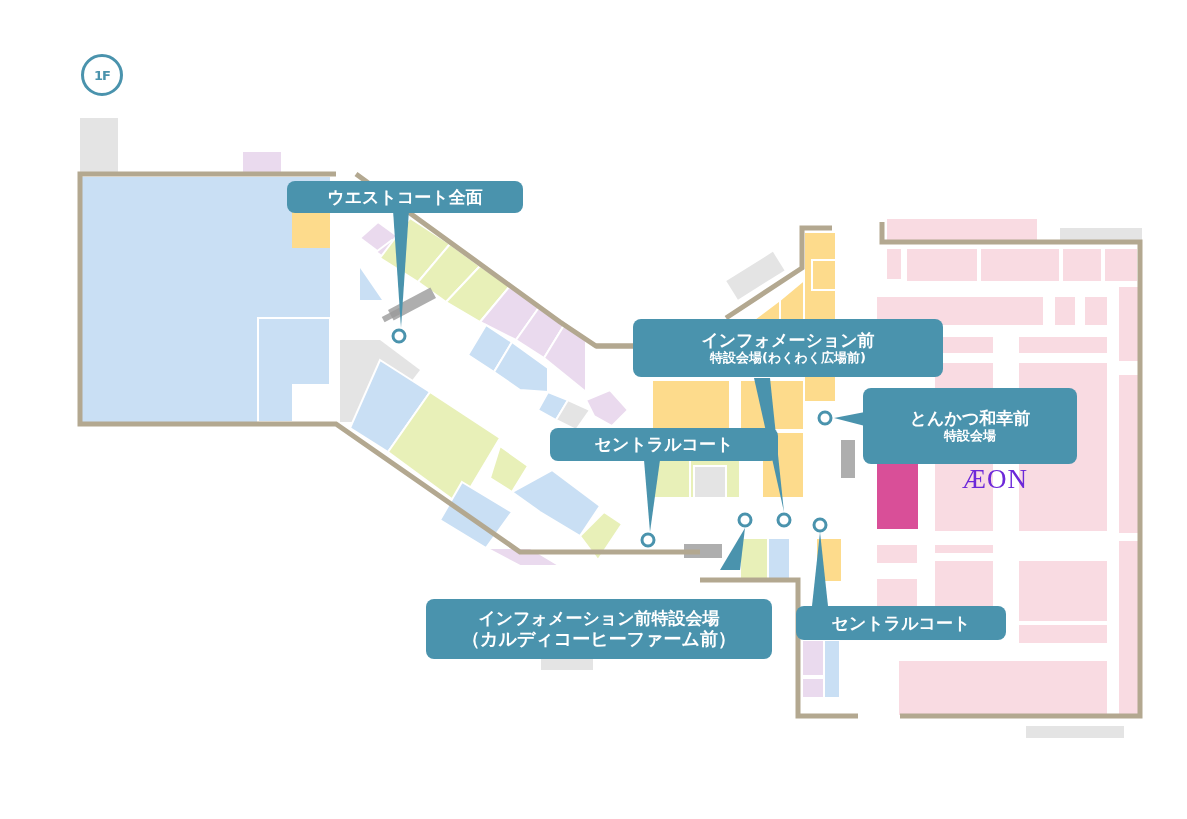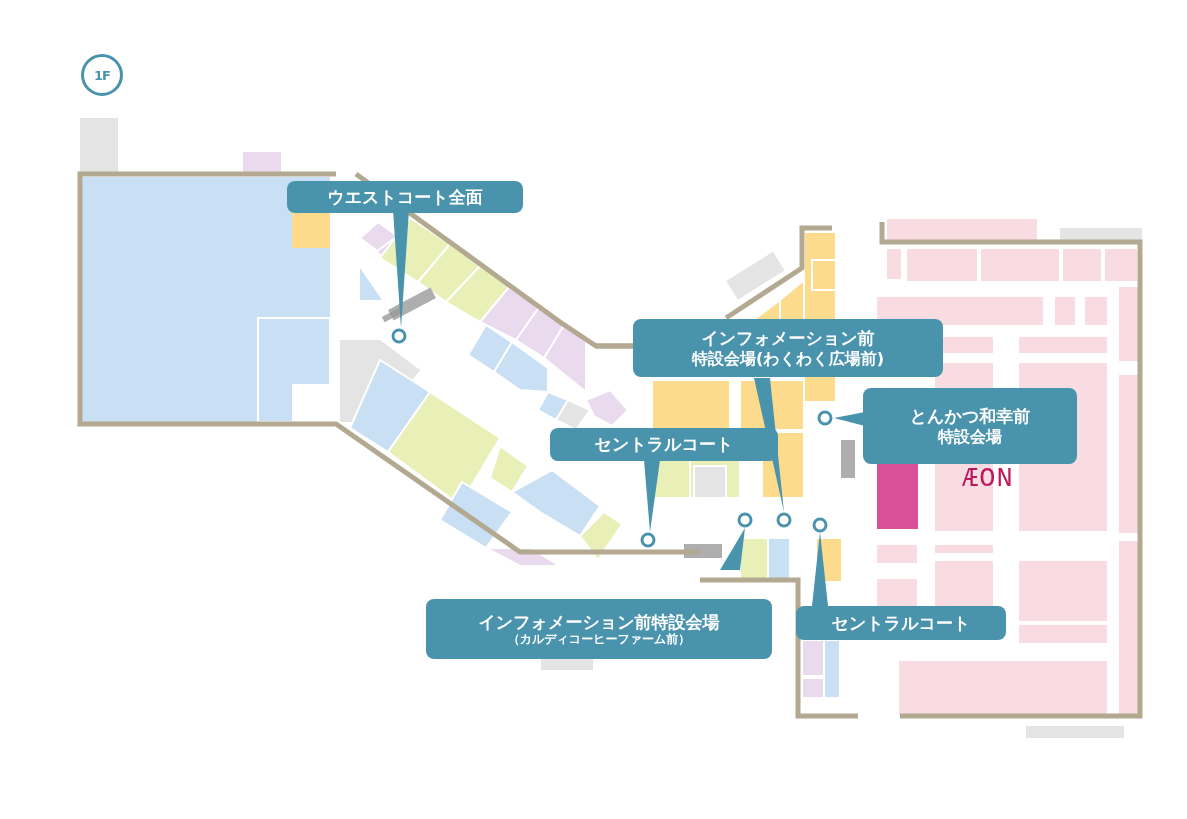--- a/index.html
+++ b/index.html
@@ -12,25 +12,25 @@
       color: #4a93ad; font-weight: bold; font-size: 13px;
       display: flex; align-items: center; justify-content: center; letter-spacing: -1px;
     }
     .callout {
       position: absolute; background: #4a93ad; color: #ffffff; border-radius: 8px;
       font-weight: bold; text-align: center; box-sizing: border-box;
       display: flex; flex-direction: column; align-items: center; justify-content: center;
       line-height: 1.2; cursor: pointer; white-space: nowrap;
     }
     .callout .l1 { font-size: 17px; }
-    .callout .l2 { font-size: 16px; }
-    .callout .l2.small { font-size: 12px; }
+    .callout .l2 { font-size: 13px; }
+    .callout .l2.small { font-size: 18px; }
     .aeon {
-      position: absolute; left: 962px; top: 464px; color: #be185d;
-      font-size: 27px; letter-spacing: 1px; font-family: Liberation Mono, monospace;
+      position: absolute; left: 962px; top: 464px; color: #6d28d9;
+      font-size: 27px; letter-spacing: 1px; font-family: Liberation Serif, serif;
     }
     .marker { cursor: pointer; }
   </style>
 </head>
 <body>
 
 <svg id="map" viewBox="0 0 1187 819" xmlns="http://www.w3.org/2000/svg">
 
   <g fill="#e4e4e4">
     <rect x="80" y="118" width="38" height="54"></rect>

